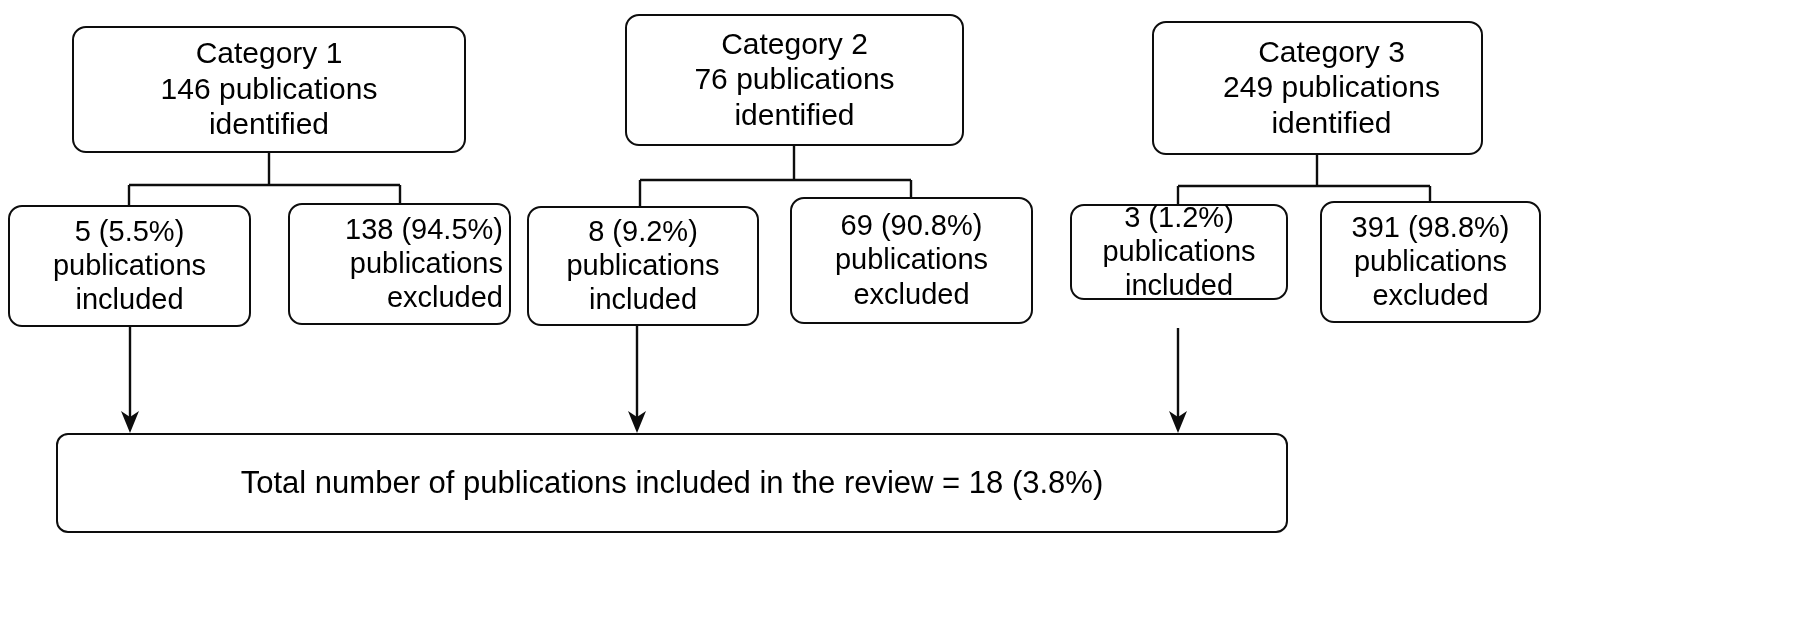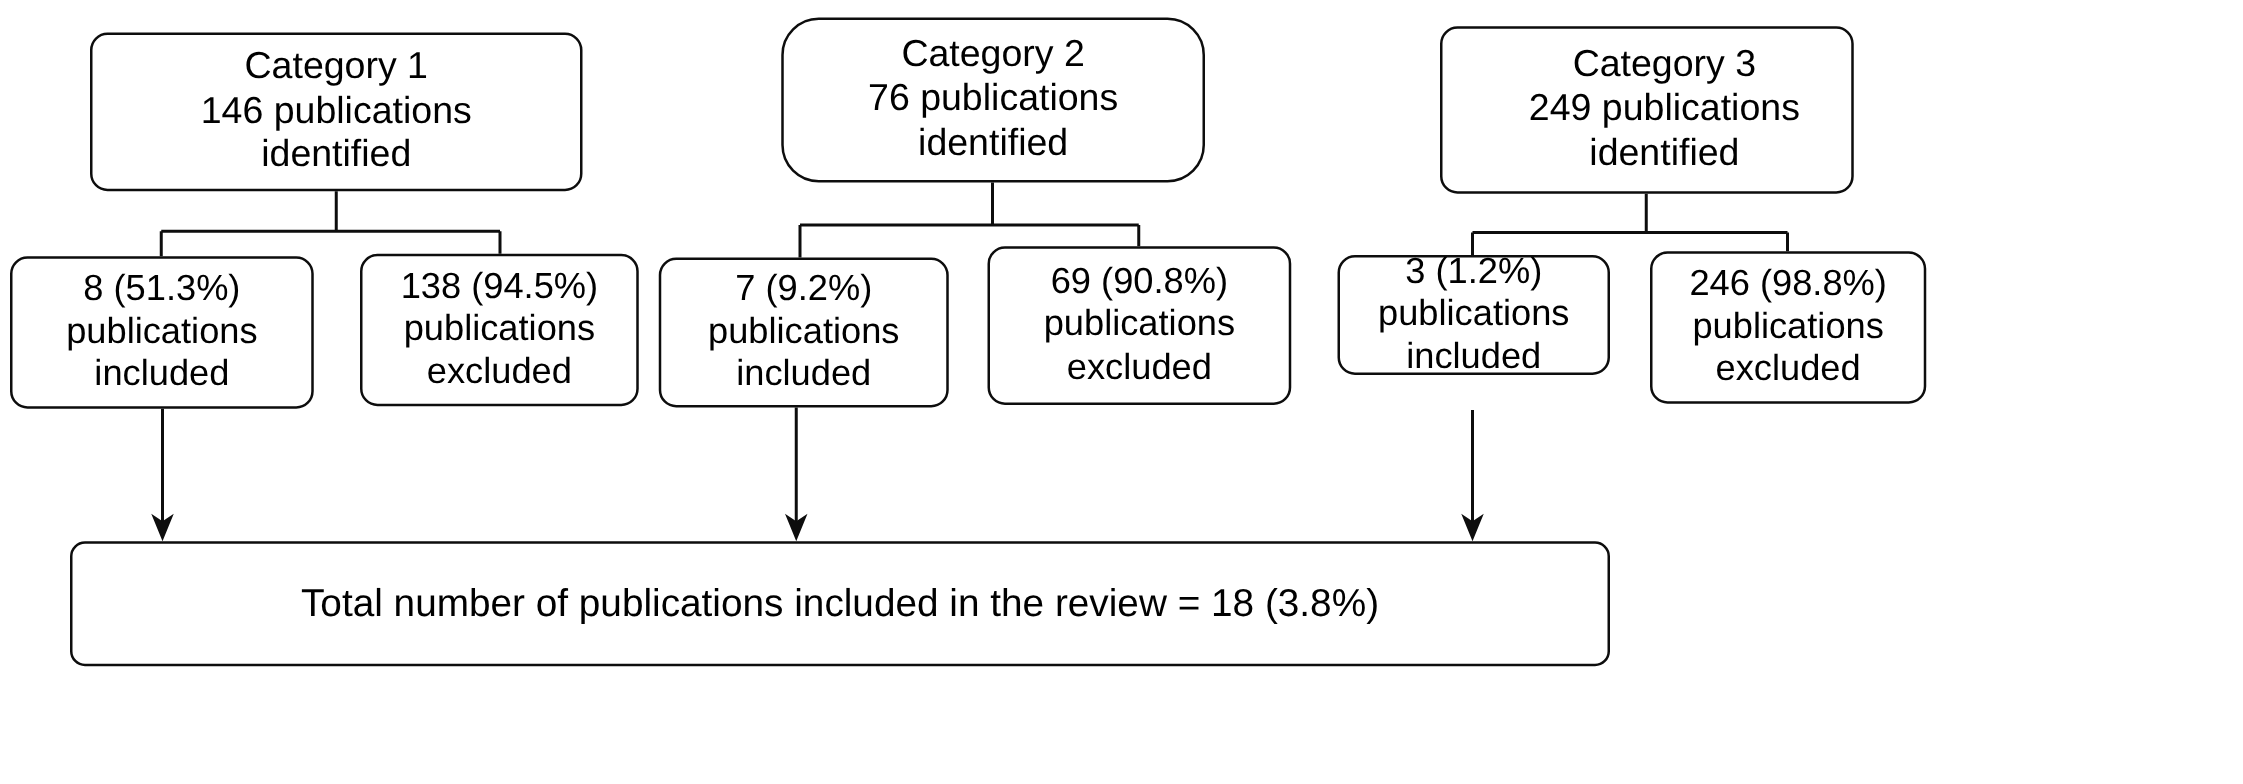--- a/index.html
+++ b/index.html
@@ -36,30 +36,30 @@
     display: block;
     width: 100%;
     white-space: pre-line;
   }
   
   .cat-box {
     font-size: 30px;
     padding: 4px 8px 6px 8px;
   }
   #cat-box-0 { left: 72px;   top: 26px;  width: 394px; height: 127px; }
-  #cat-box-1 { left: 625px;  top: 14px;  width: 339px; height: 132px; border-radius: 30px; }
+  #cat-box-1 { left: 625px;  top: 14px;  width: 339px; height: 132px; }
   #cat-box-2 { left: 1152px; top: 21px;  width: 331px; height: 134px; padding-left: 36px; }
 
   
   .leaf-box {
     font-size: 29px;
     padding: 4px 6px 6px 6px;
   }
   #leaf-0-0 { left: 8px;    top: 205px; width: 243px; height: 122px; }
-  #leaf-0-1 { left: 288px;  top: 203px; width: 223px; height: 122px; }
+  #leaf-0-1 { left: 288px;  top: 203px; width: 223px; height: 122px; text-align: right; }
   #leaf-1-0 { left: 527px;  top: 206px; width: 232px; height: 120px; }
   #leaf-1-1 { left: 790px;  top: 197px; width: 243px; height: 127px; justify-content: center; }
   #leaf-2-0 { left: 1070px; top: 204px; width: 218px; height: 96px; }
   #leaf-2-1 { left: 1320px; top: 201px; width: 221px; height: 122px; }
 
   
   #total-box {
     left: 56px;
     top: 433px;
     width: 1232px;
@@ -140,51 +140,51 @@
 identified</span>
   </div>
 
   <div class="node cat-box" id="cat-box-2">
     <span class="node-text">Category 3
 249 publications
 identified</span>
   </div>
 
   <div class="node leaf-box" id="leaf-0-0">
-    <span class="node-text">8 (51.3%)
+    <span class="node-text">5 (5.5%)
 publications
 included</span>
   </div>
 
   <div class="node leaf-box" id="leaf-0-1">
     <span class="node-text">138 (94.5%)
 publications
 excluded</span>
   </div>
 
   <div class="node leaf-box" id="leaf-1-0">
-    <span class="node-text">7 (9.2%)
+    <span class="node-text">8 (9.2%)
 publications
 included</span>
   </div>
 
   <div class="node leaf-box" id="leaf-1-1">
     <span class="node-text">69 (90.8%)
 publications
 excluded</span>
   </div>
 
   <div class="node leaf-box" id="leaf-2-0">
     <span class="node-text">3 (1.2%)
 publications
 included</span>
   </div>
 
   <div class="node leaf-box" id="leaf-2-1">
-    <span class="node-text">246 (98.8%)
+    <span class="node-text">391 (98.8%)
 publications
 excluded</span>
   </div>
 
   <div class="node" id="total-box">
     <span class="node-text">Total number of publications included in the review = 18 (3.8%)</span>
   </div>
 
 </div>
 

